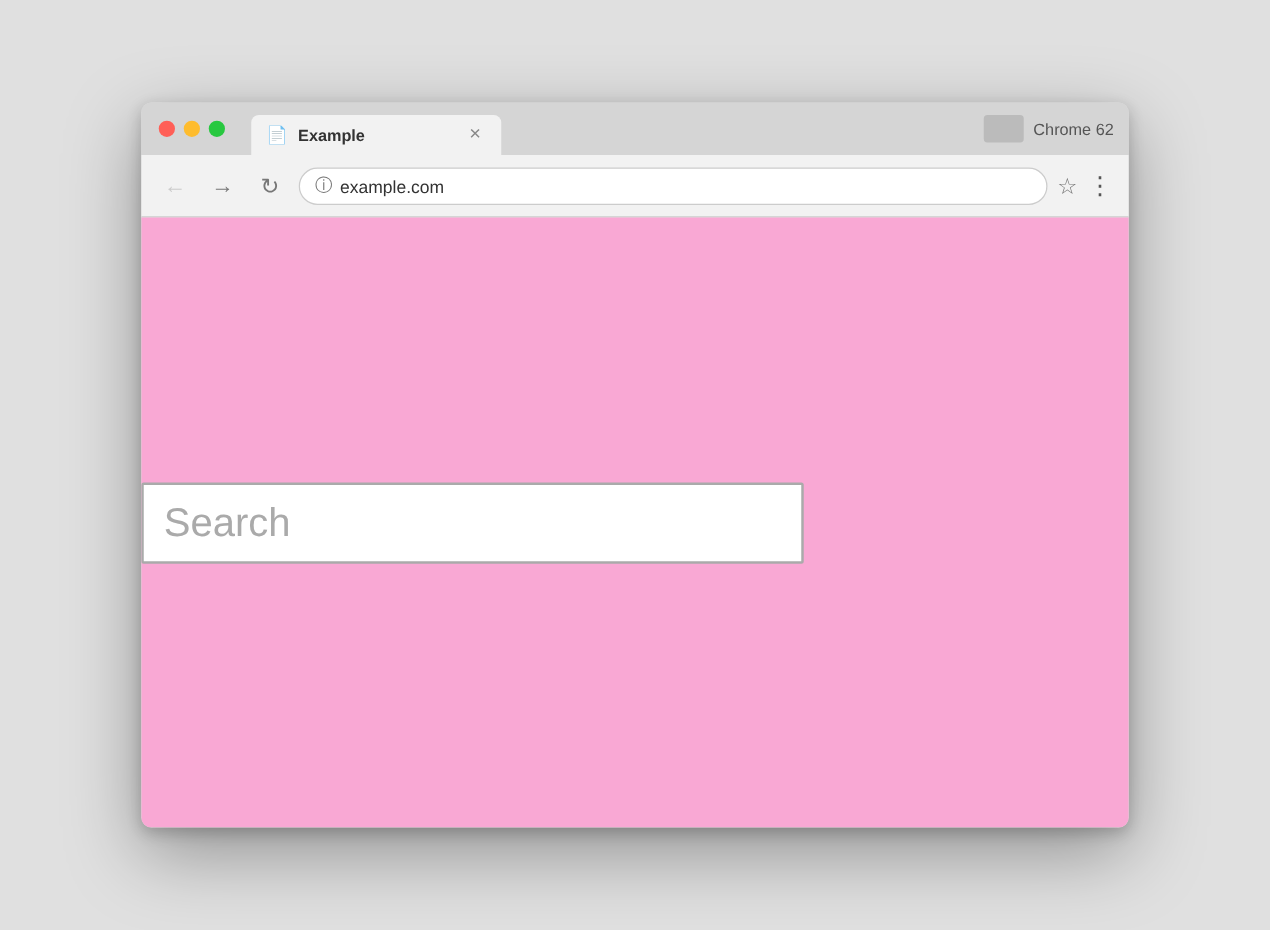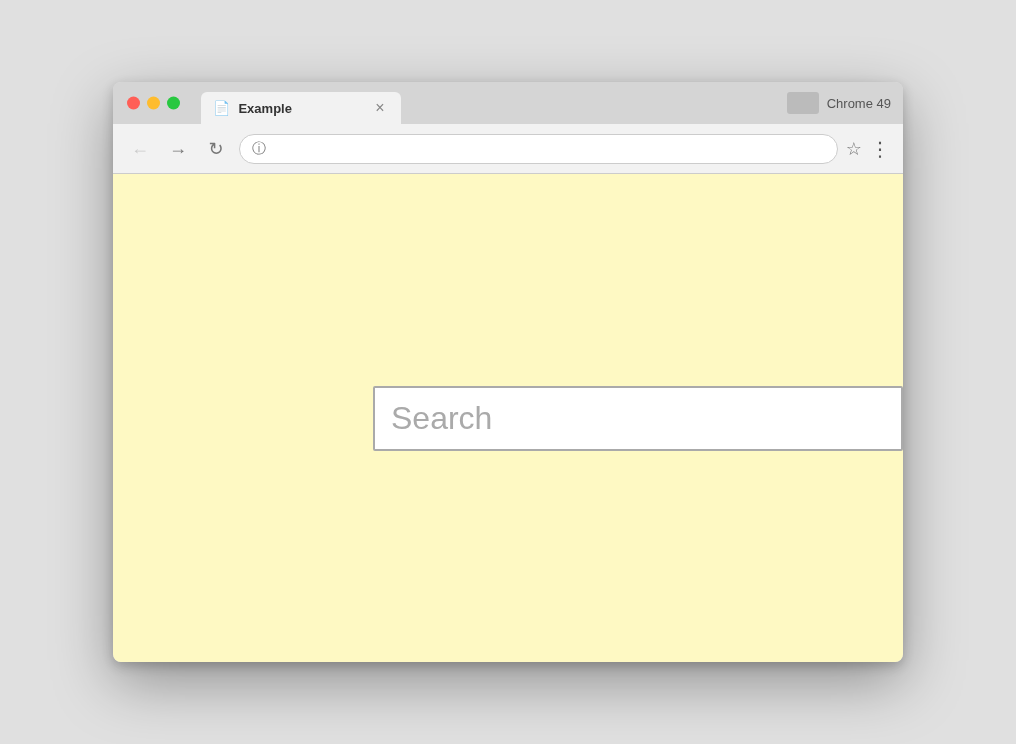--- a/index.html
+++ b/index.html
@@ -186,24 +186,24 @@
       border: none;
       cursor: pointer;
       color: #555;
       font-size: 20px;
       letter-spacing: 1px;
     }
 
     
     .page-content {
       flex: 1;
-      background: #fef9c3;
-      display: flex;
-      align-items: center;
-      justify-content: flex-end;
+      background: #f9a8d4;
+      display: flex;
+      align-items: center;
+      justify-content: flex-start;
     }
 
     .search-input-field {
       width: 530px;
       height: 65px;
       background: white;
       border: 2px solid #aaa;
       border-radius: 2px;
       padding: 0 16px;
       font-size: 32px;
@@ -230,31 +230,32 @@
     <div class="tab-area">
       <div class="tab-active">
         <span class="tab-icon">📄</span>
         <span class="tab-title">Example</span>
         <span class="tab-close">×</span>
       </div>
     </div>
 
     <div class="chrome-label">
       <span class="chrome-new-tab"></span>
-      <span>Chrome 49</span>
+      <span>Chrome 62</span>
     </div>
   </div>
 
   <div class="toolbar">
     <button class="nav-btn disabled">←</button>
     <button class="nav-btn">→</button>
     <button class="nav-btn">↻</button>
 
     <div class="address-bar">
       <span class="security-icon">ⓘ</span>
+      <input class="address-input" type="text" value="example.com" style="">
     </div>
 
     <button class="bookmark-btn">☆</button>
     <button class="menu-btn">⋮</button>
   </div>
 
   <div class="page-content">
     <input class="search-input-field" type="text" placeholder="Search" style="">
   </div>
 

